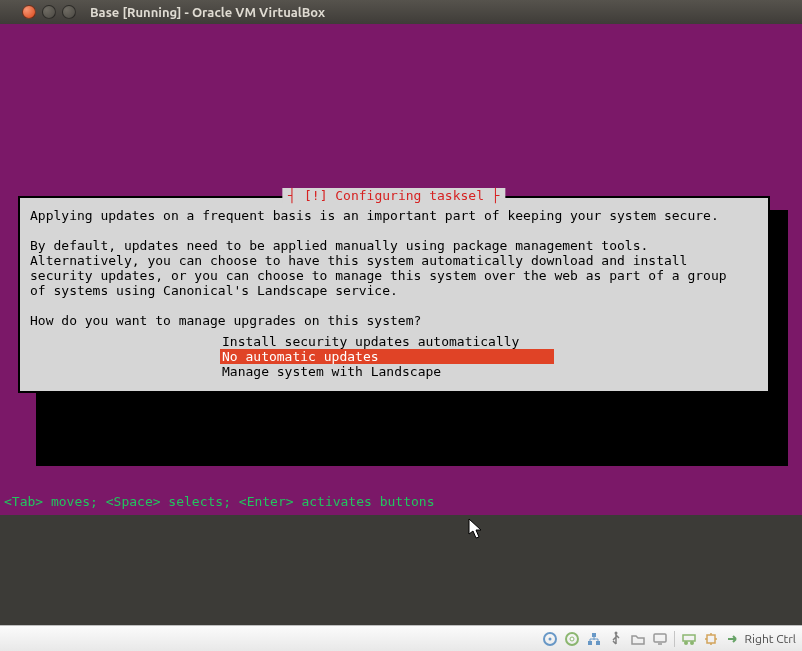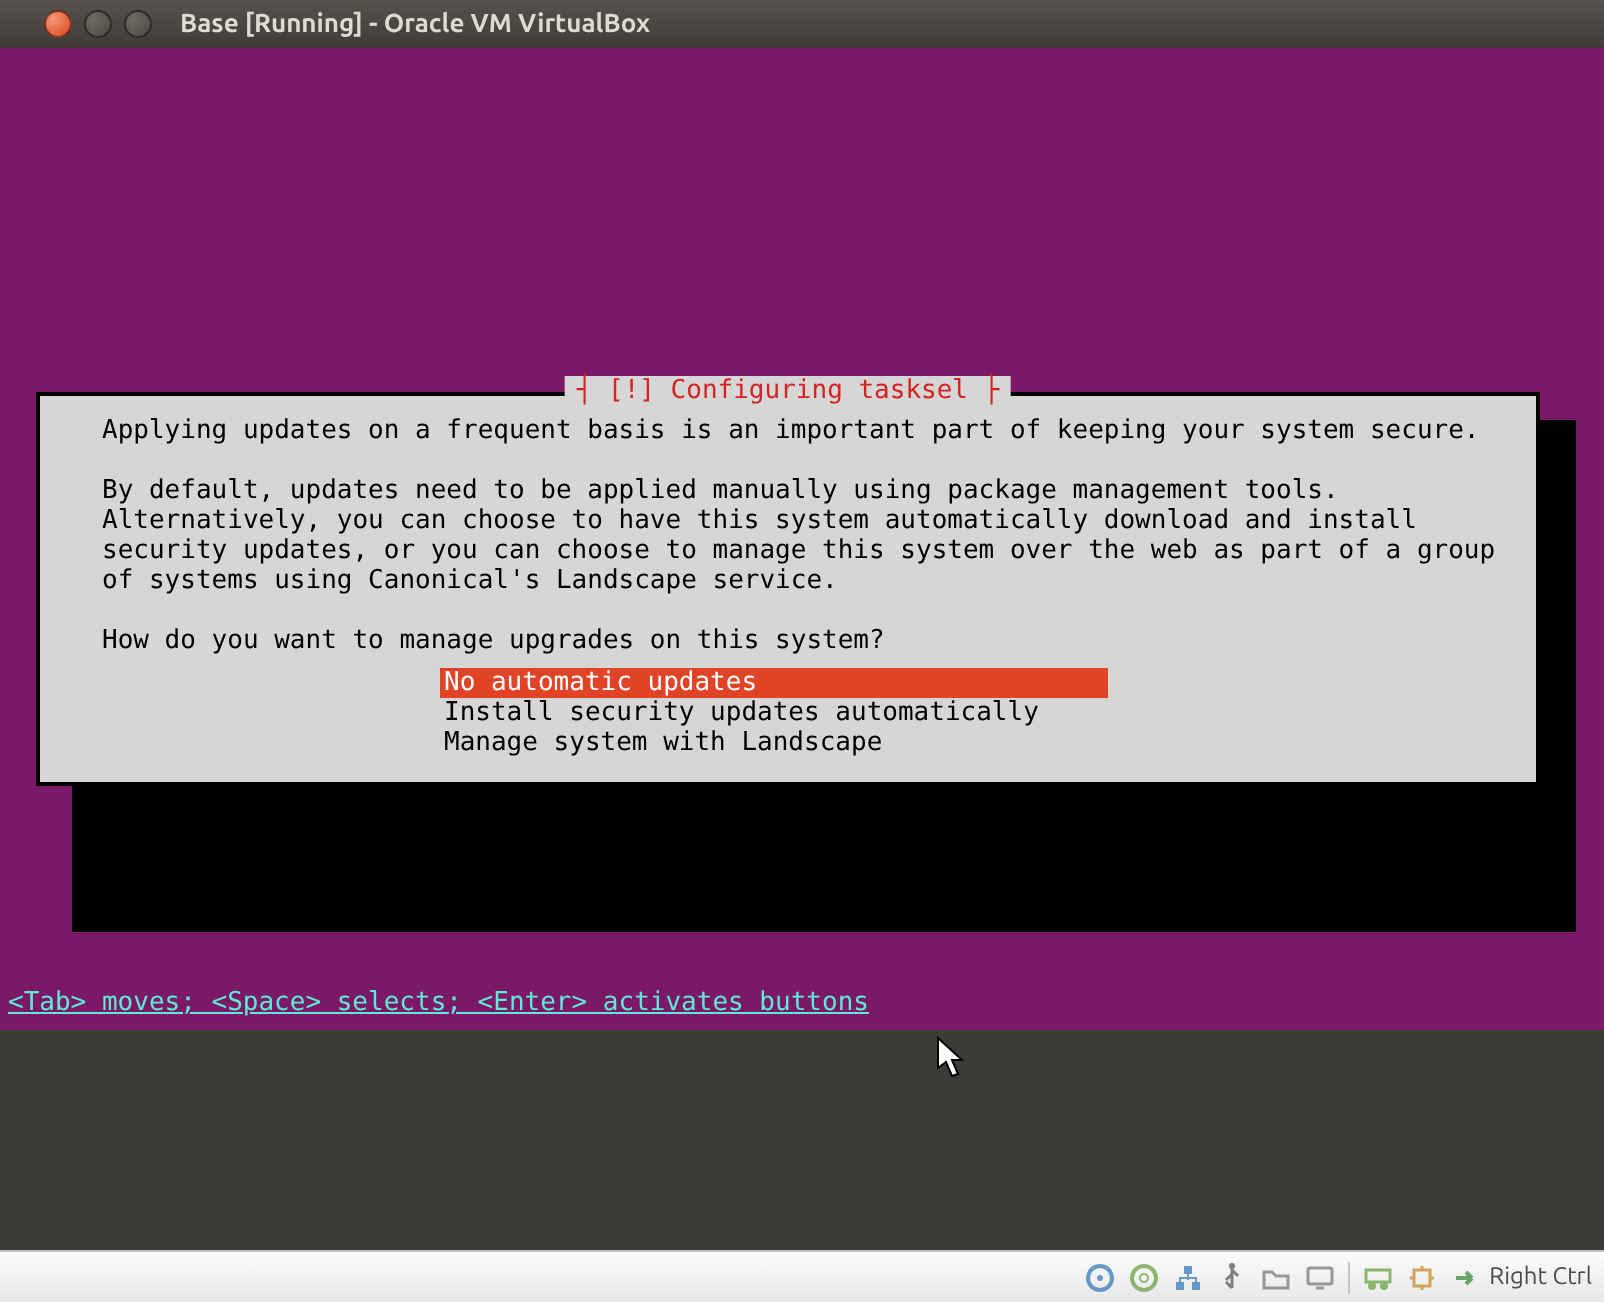--- a/index.html
+++ b/index.html
@@ -63,32 +63,31 @@
   .dialog-title {
     position: absolute;
     top: -10px;
     left: 50%;
     transform: translateX(-50%);
     background: #d6d6d6;
     color: #d62222;
     padding: 0 6px;
     white-space: nowrap;
   }
-  .dialog-body { white-space: pre-wrap; margin-left: 21px; }
+  .dialog-body { white-space: pre-wrap; }
   .options { margin-top: 6px; margin-left: 190px; }
   .opt { display: block; width: 334px; padding: 0 2px; }
   .opt[data-selected="true"] { background: #e04326; color: #fff; }
 
   
   .hint-line {
     position: absolute;
     left: 4px;
     bottom: 6px;
-    color: #5eead4;
-    text-decoration: underline;
+    color: #22c55e;
   }
 
   
   .cursor {
     position: absolute;
     left: 468px;
     top: 494px;
     pointer-events: none;
   }
 
@@ -131,22 +130,22 @@
     <div class="dialog-title">┤ [!] Configuring tasksel ├</div>
     <div class="dialog-body">Applying updates on a frequent basis is an important part of keeping your system secure.
 
 By default, updates need to be applied manually using package management tools.
 Alternatively, you can choose to have this system automatically download and install
 security updates, or you can choose to manage this system over the web as part of a group
 of systems using Canonical's Landscape service.
 
 How do you want to manage upgrades on this system?</div>
     <div class="options">
+      <span class="opt" data-selected="false">Install security updates automatically</span>
       <span class="opt" data-selected="true">No automatic updates</span>
-      <span class="opt" data-selected="false">Install security updates automatically</span>
       <span class="opt" data-selected="false">Manage system with Landscape</span>
     </div>
   </div>
 
   <div class="hint-line">&lt;Tab&gt; moves; &lt;Space&gt; selects; &lt;Enter&gt; activates buttons</div>
 
   <svg class="cursor" width="16" height="22" viewBox="0 0 16 22">
     <path d="M1 1 L1 16 L5 13 L8 20 L11 19 L8 12 L13 12 Z" fill="#fff" stroke="#000" stroke-width="1"></path>
   </svg>
 

